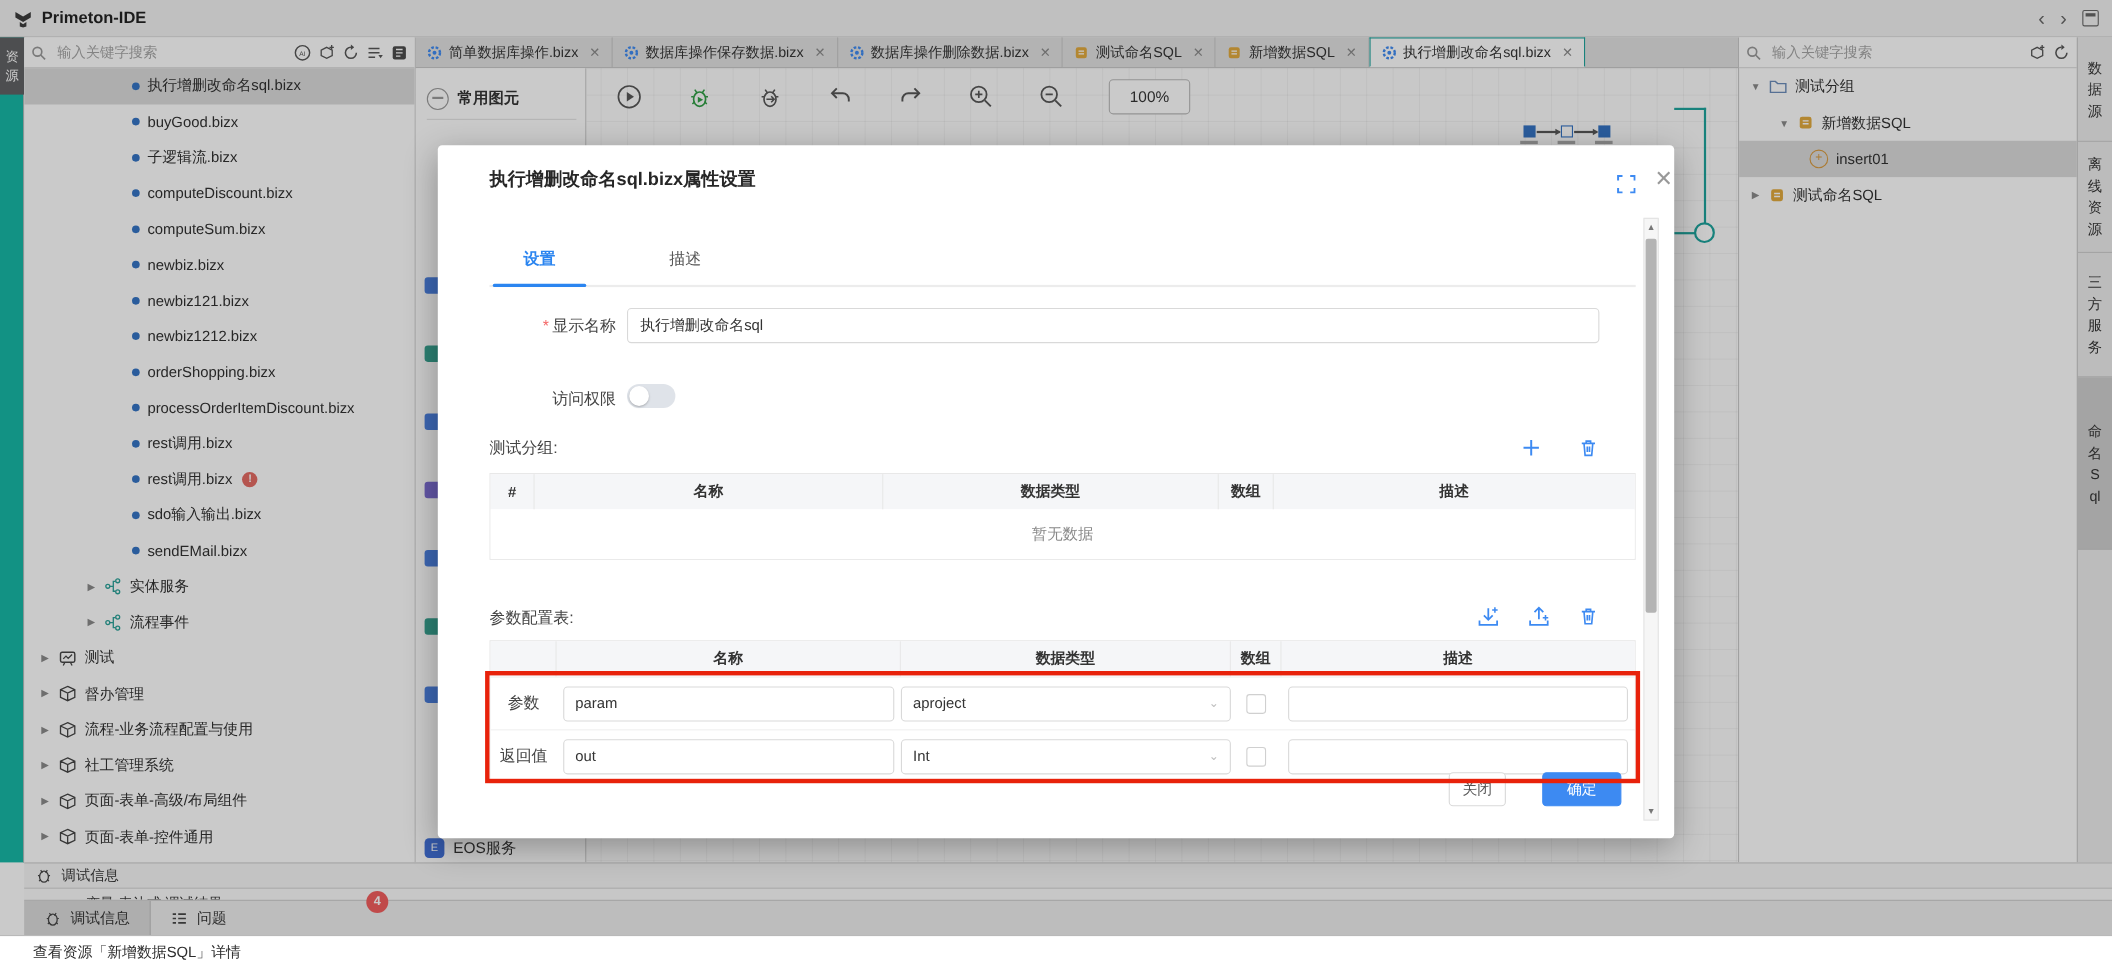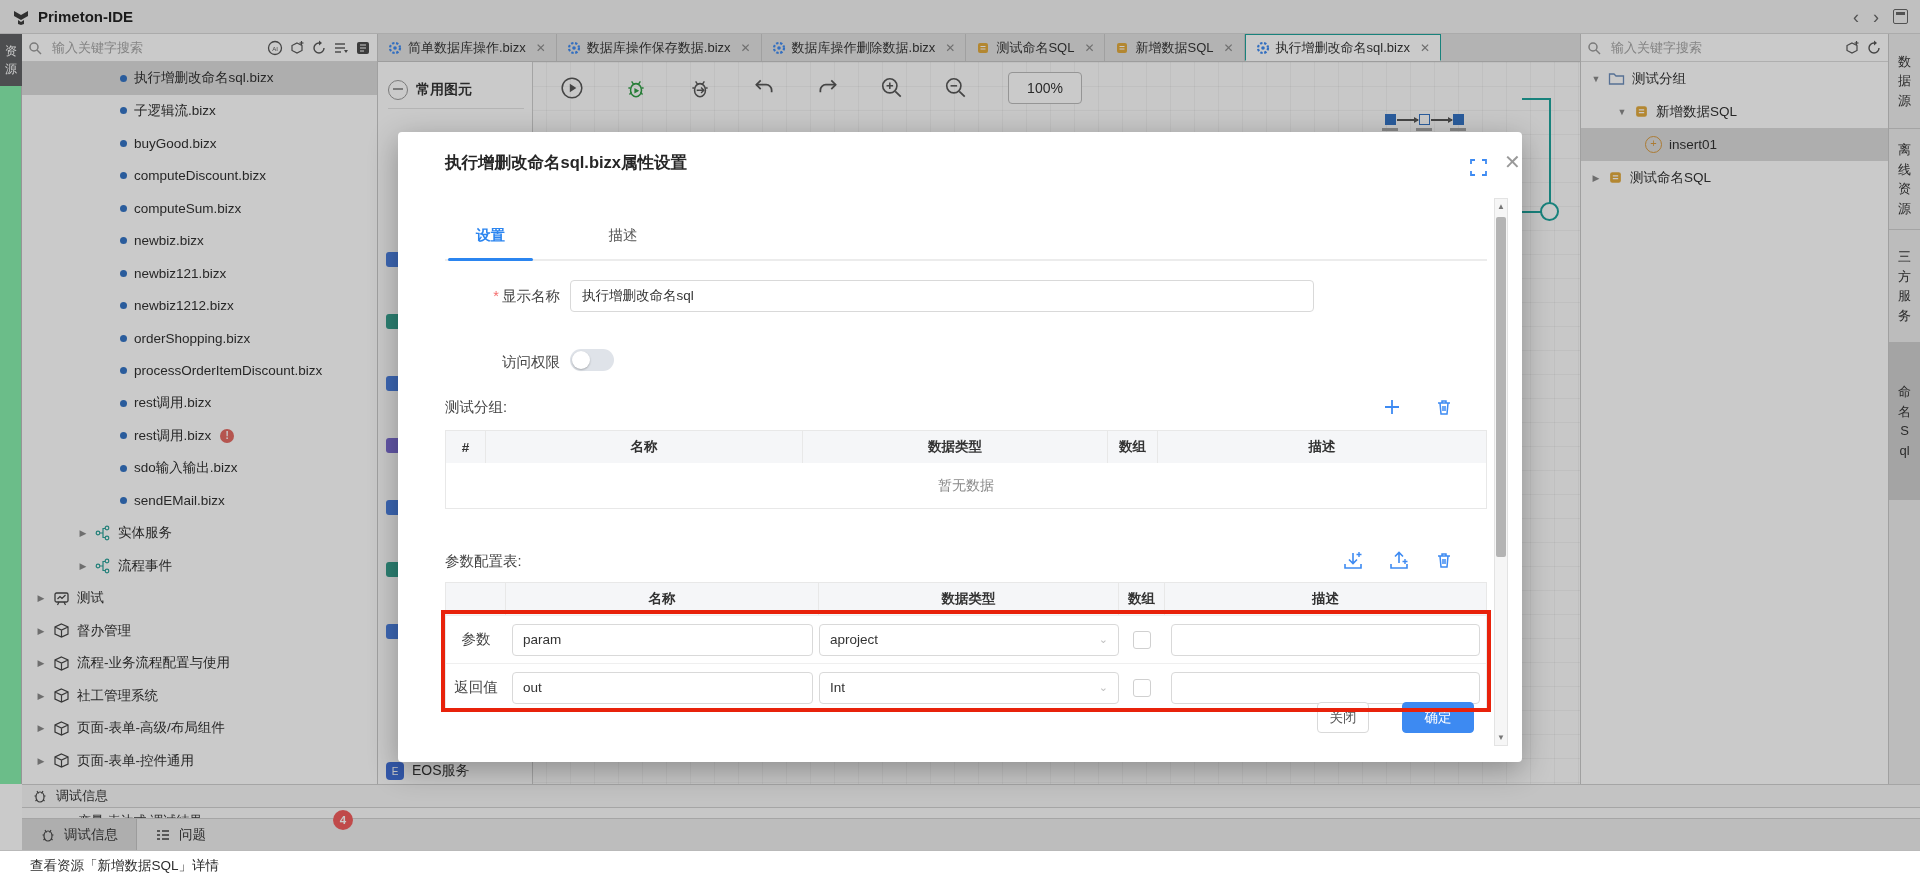--- a/index.html
+++ b/index.html
@@ -10,21 +10,21 @@
   
   .titlebar{position:absolute;left:0;top:0;width:1920px;height:34px;background:#f2f2f2;
             border-bottom:1px solid #d8d8d8;display:flex;align-items:center;box-sizing:border-box;padding:0 12px;}
   .app-title{font-size:15px;font-weight:700;color:#1f1f1f;margin-left:8px;}
   .win-ctrls{margin-left:auto;display:flex;align-items:center;gap:14px;color:#555;}
   .chev{font-size:18px;line-height:1;color:#666;}
   .sq-icon{width:13px;height:13px;border:1.5px solid #666;border-radius:2px;position:relative;}
   .sq-icon::after{content:"";position:absolute;left:2px;right:2px;top:2px;height:3px;background:#666;}
 
   
-  .lstrip{position:absolute;left:0;top:34px;width:22px;height:750px;background:#86efac;border-right:1px solid #bdbdbd;box-sizing:border-box;}
+  .lstrip{position:absolute;left:0;top:34px;width:22px;height:750px;background:#14b8a6;border-right:1px solid #bdbdbd;box-sizing:border-box;}
   .lstrip .vtab{width:22px;padding:8px 0;background:#5f6063;color:#fff;display:flex;justify-content:center;cursor:pointer;}
   .vtext{width:14px;word-break:break-all;text-align:center;font-size:12px;line-height:1.5;}
 
   
   .lpanel{position:absolute;left:22px;top:34px;width:356px;height:750px;background:#fff;border-right:1px solid #c9c9c9;box-sizing:border-box;overflow:hidden;}
   .searchrow{height:28px;border-bottom:1px solid #ddd;display:flex;align-items:center;padding:0 6px;gap:8px;box-sizing:border-box;background:#fff;}
   .searchrow input{flex:1;border:none;outline:none;font-size:13px;color:#333;background:transparent;min-width:30px;}
   .searchrow input::placeholder{color:#a5a5a5;}
   .sicons{display:flex;align-items:center;gap:6px;}
   .ltree{position:absolute;top:28px;left:0;right:0;bottom:0;}
@@ -109,21 +109,21 @@
   .m-full{position:absolute;left:1072px;top:27px;cursor:pointer;}
   .m-close{position:absolute;left:1106px;top:18px;font-size:20px;color:#999;cursor:pointer;}
   .m-tab{position:absolute;top:94px;height:30px;text-align:center;font-size:14.5px;cursor:pointer;}
   .m-tab1{left:50px;width:85px;color:#2b85f0;font-weight:600;}
   .m-tab2{left:200px;width:50px;color:#555;}
   .m-underline{position:absolute;left:50px;top:126px;width:85px;height:3px;background:#2b85f0;border-radius:2px;}
   .m-tabline{position:absolute;left:47px;top:127px;width:1042px;height:2px;background:#ececec;}
 
   .flabel{position:absolute;left:47px;width:115px;text-align:right;font-size:14.5px;color:#444;}
   .req{color:#f56c6c;margin-right:3px;}
-  .finput{position:absolute;left:172px;top:148px;width:744px;height:32px;border:1px solid #d9d9d9;border-radius:4px;box-sizing:border-box;
+  .finput{position:absolute;left:172px;top:148px;width:884px;height:32px;border:1px solid #d9d9d9;border-radius:4px;box-sizing:border-box;
           padding:0 11px;font-size:13.5px;color:#333;outline:none;font-family:inherit;}
   .toggle{position:absolute;left:172px;top:217px;width:44px;height:22px;border-radius:11px;background:#dfe3e9;cursor:pointer;}
   .toggle .knob{position:absolute;left:2px;top:2px;width:18px;height:18px;border-radius:50%;background:#fff;box-shadow:0 1px 2px rgba(0,0,0,.25);}
 
   .sec-label{position:absolute;left:47px;font-size:14.5px;color:#444;}
   .icobtn{position:absolute;cursor:pointer;}
 
   .gtable{position:absolute;left:47px;width:1042px;border:1px solid #e8e8e8;box-sizing:border-box;}
   .ghead{display:flex;background:#f5f6f8;height:32px;align-items:center;font-weight:700;font-size:13.5px;color:#333;}
   .ghead .gc{border-right:1px solid #e8e8e8;height:100%;display:flex;align-items:center;justify-content:center;box-sizing:border-box;}
@@ -207,25 +207,25 @@
         </svg>
       </span>
     </div>
     <div class="ltree">
       <div class="trow r2 sel">
           <i class="dot"></i>
           <span class="tl">执行增删改命名sql.bizx</span>
         </div>
       <div class="trow r2">
           <i class="dot"></i>
+          <span class="tl">buyGood.bizx</span>
+        </div>
+      <div class="trow r2">
+          <i class="dot"></i>
           <span class="tl">子逻辑流.bizx</span>
-        </div>
-      <div class="trow r2">
-          <i class="dot"></i>
-          <span class="tl">buyGood.bizx</span>
         </div>
       <div class="trow r2">
           <i class="dot"></i>
           <span class="tl">computeDiscount.bizx</span>
         </div>
       <div class="trow r2">
           <i class="dot"></i>
           <span class="tl">computeSum.bizx</span>
         </div>
       <div class="trow r2">

